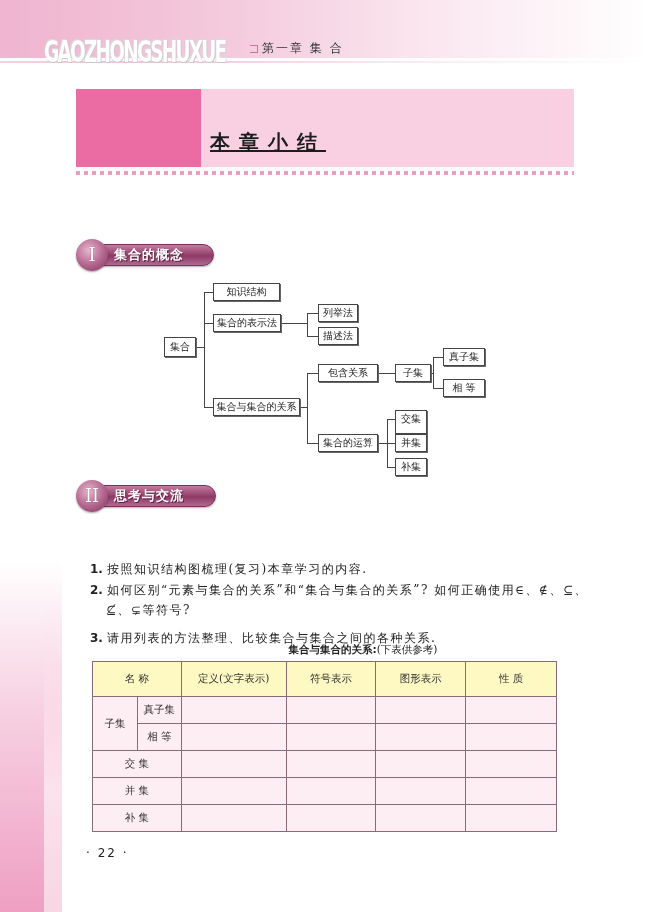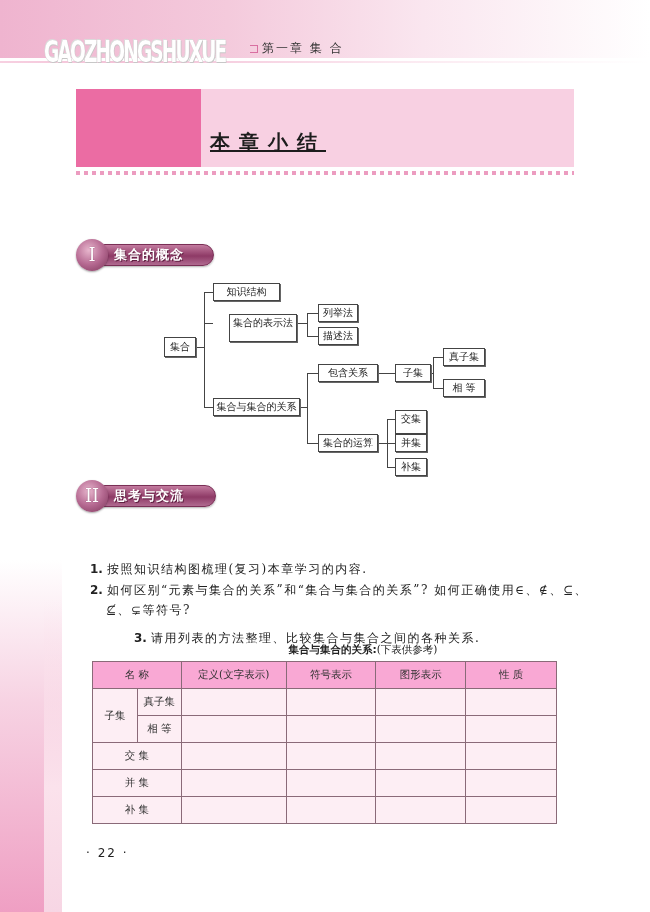--- a/index.html
+++ b/index.html
@@ -99,21 +99,21 @@
     position: absolute; left: 0; width: 650px; top: 643px; text-align: center;
     font-size: 10.5px; color: #222; padding-left: 76px;
   }
   .table-caption b { font-family: "DejaVu Sans", "Liberation Sans", sans-serif; }
 
   table.rel {
     position: absolute; left: 92px; top: 661px; width: 465px; border-collapse: collapse;
     border: 1.5px solid #444; font-size: 10.5px; background: #fdeef4;
   }
   table.rel td, table.rel th { border: 1px solid #8a6a78; text-align: center; font-weight: normal; color: #333; }
-  table.rel th { background: #f9a8d4; height: 27px; }
+  table.rel th { background: #fef9c3; height: 35px; }
   table.rel td { height: 27px; }
 
   .page-num {
     position: absolute; left: 86px; top: 846px; font-family: "DejaVu Sans", "Liberation Sans", sans-serif;
     font-size: 12px; color: #222; letter-spacing: 2px;
   }
 </style>
 </head>
 <body>
 
@@ -160,21 +160,21 @@
   <div class="ln" style="left:433px; top:388px; width:10px; height:1px;"></div>
 
   <div class="ln" style="left:378px; top:443px; width:10px; height:1px;"></div>
   <div class="ln" style="left:387px; top:419px; width:1px; height:49px;"></div>
   <div class="ln" style="left:387px; top:419px; width:8px; height:1px;"></div>
   <div class="ln" style="left:387px; top:443px; width:8px; height:1px;"></div>
   <div class="ln" style="left:387px; top:467px; width:8px; height:1px;"></div>
 
   <div class="node" style="left:164px; top:337px; width:32px; height:20px; line-height:18px;">集合</div>
   <div class="node" style="left:213px; top:283px; width:67px; height:18px;">知识结构</div>
-  <div class="node" style="left:229px; top:314px; width:68px; height:28px;">集合的表示法</div>
+  <div class="node" style="left:213px; top:314px; width:68px; height:18px;">集合的表示法</div>
   <div class="node" style="left:318px; top:304px; width:40px; height:18px;">列举法</div>
   <div class="node" style="left:318px; top:327px; width:40px; height:18px;">描述法</div>
   <div class="node" style="left:213px; top:398px; width:87px; height:18px;">集合与集合的关系</div>
   <div class="node" style="left:318px; top:364px; width:60px; height:18px;">包含关系</div>
   <div class="node" style="left:395px; top:364px; width:36px; height:18px;">子集</div>
   <div class="node" style="left:443px; top:348px; width:42px; height:18px;">真子集</div>
   <div class="node" style="left:443px; top:379px; width:42px; height:18px;">相  等</div>
   <div class="node" style="left:318px; top:434px; width:60px; height:18px;">集合的运算</div>
   <div class="node" style="left:395px; top:410px; width:32px; height:24px;">交集</div>
   <div class="node" style="left:395px; top:434px; width:32px; height:18px;">并集</div>
@@ -187,21 +187,21 @@
   <div class="label">思考与交流</div>
 </div>
 
 <div class="q" style="top:561px;">
   <span class="num">1.</span><span>按照知识结构图梳理(复习)本章学习的内容.</span>
 </div>
 <div class="q" style="top:582px;">
   <span class="num">2.</span><span>如何区别“元素与集合的关系”和“集合与集合的关系”? 如何正确使用∈、∉、⊆、</span>
 </div>
 <div class="q" style="top:602px; left:106px;">⊈、⊊等符号?</div>
-<div class="q" style="top:630px;margin-left:44px;">
+<div class="q" style="top:630px;">
   <span class="num">3.</span><span>请用列表的方法整理、比较集合与集合之间的各种关系.</span>
 </div>
 
 <div class="table-caption"><b>集合与集合的关系:</b><span>(下表供参考)</span></div>
 
 <table class="rel">
   <colgroup>
     <col style="width:45px">
       <col style="width:44px">
       <col style="width:105px">

